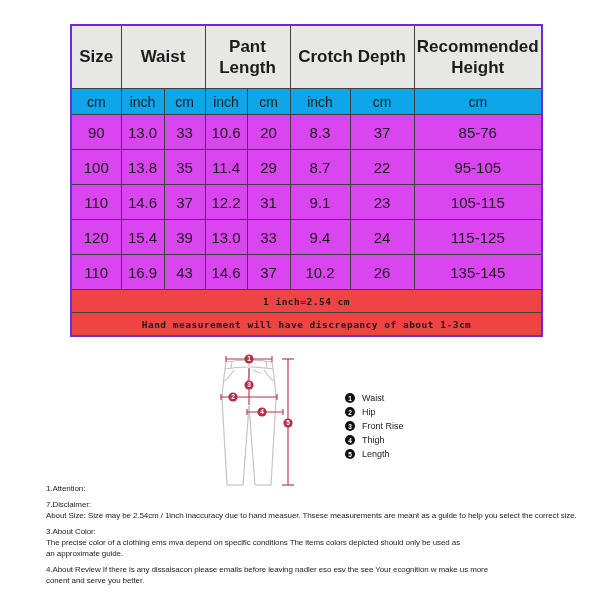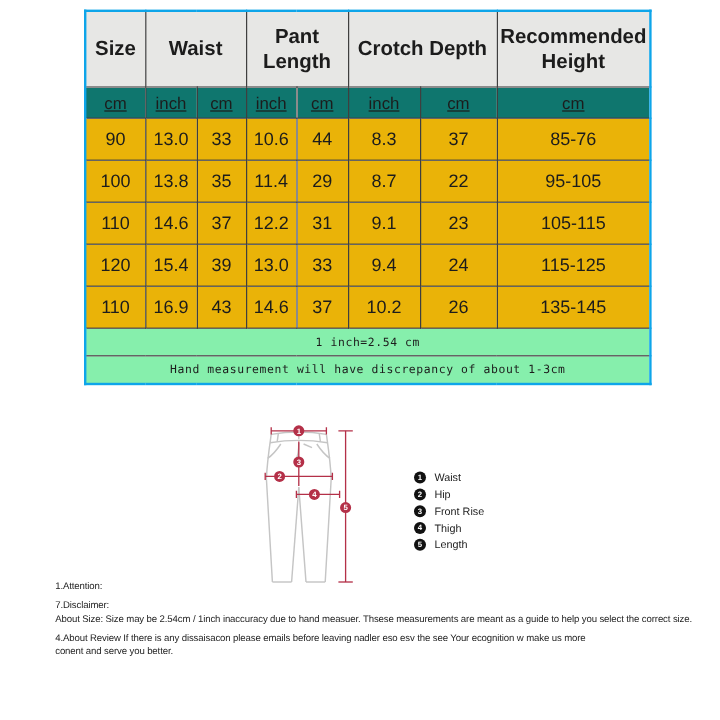--- a/index.html
+++ b/index.html
@@ -2,38 +2,38 @@
 <html><head>
 <meta charset="utf-8">
 <style>
   html,body{margin:0;padding:0;}
   body{
     width:600px;height:600px;position:relative;background:#ffffff;
     font-family:"Liberation Sans",sans-serif;color:#1c1c1c;overflow:hidden;
   }
   
   .size-table{
-    position:absolute;left:70px;top:8px;width:471px;
+    position:absolute;left:70px;top:24px;width:471px;
     border-collapse:collapse;table-layout:fixed;
-    border:2px solid #0ea5e9;
+    border:2px solid #6d28d9;
   }
   .size-table th,.size-table td{
     border:1px solid #3f3f3f;text-align:center;vertical-align:middle;
     padding:0;overflow:hidden;
   }
   .size-table th.hd{
     background:#e7e7e5;font-size:17px;font-weight:bold;height:62px;line-height:1.25;
   }
   .size-table th.sub{
-    background:#0f766e;font-size:14px;font-weight:normal;height:25px;text-decoration:underline;
-  }
-  .size-table td.cell{height:34px;font-size:15px;background:#eab308;}
+    background:#0ea5e9;font-size:14px;font-weight:normal;height:25px;
+  }
+  .size-table td.cell{height:34px;font-size:15px;background:#d946ef;}
   .size-table td.note{
-    height:22px;font-family:"DejaVu Sans Mono",monospace;font-weight:normal;
-    font-size:9.5px;background:#86efac;letter-spacing:.5px;
+    height:22px;font-family:"DejaVu Sans Mono",monospace;font-weight:bold;
+    font-size:9.5px;background:#ef4444;letter-spacing:.5px;
   }
   
   .pants-svg{position:absolute;left:210px;top:354px;}
   .legend{position:absolute;left:345px;top:391px;}
   .legend-item{display:flex;align-items:center;height:14px;margin-bottom:0;}
   .legend-marker{
     width:10px;height:10px;border-radius:50%;background:#111111;color:#ffffff;
     font-size:6.5px;font-weight:bold;display:flex;align-items:center;justify-content:center;
     flex:0 0 10px;
   }
@@ -77,21 +77,21 @@
         <th class="sub">cm</th>
         <th class="sub">cm</th>
       </tr>
   </thead>
   <tbody id="table-body">
       <tr>
         <td class="cell">90</td>
         <td class="cell">13.0</td>
         <td class="cell">33</td>
         <td class="cell">10.6</td>
-        <td class="cell">44</td>
+        <td class="cell">20</td>
         <td class="cell">8.3</td>
         <td class="cell">37</td>
         <td class="cell">85-76</td>
       </tr>
       <tr>
         <td class="cell">100</td>
         <td class="cell">13.8</td>
         <td class="cell">35</td>
         <td class="cell">11.4</td>
         <td class="cell">29</td>
@@ -217,16 +217,21 @@
 
 <div class="notes" id="notes">
     <div class="note-sec">
       <div class="note-line">1.Attention:</div>
     </div>
     <div class="note-sec">
       <div class="note-line">7.Disclaimer:</div>
       <div class="note-line">About Size: Size may be 2.54cm / 1inch inaccuracy due to hand measuer. Thsese measurements are meant as a guide to help you select the correct size.</div>
     </div>
     <div class="note-sec">
+      <div class="note-line">3.About Color:</div>
+      <div class="note-line">The precise color of a clothing ems mva depend on specific conditions The items colors depicted should only be used as</div>
+      <div class="note-line">an approximate guide.</div>
+    </div>
+    <div class="note-sec">
       <div class="note-line">4.About Review If there is any dissaisacon please emails before leaving nadler eso esv the see Your ecognition w make us more</div>
       <div class="note-line">conent and serve you better.</div>
     </div>
   </div>
 
 </body></html>

